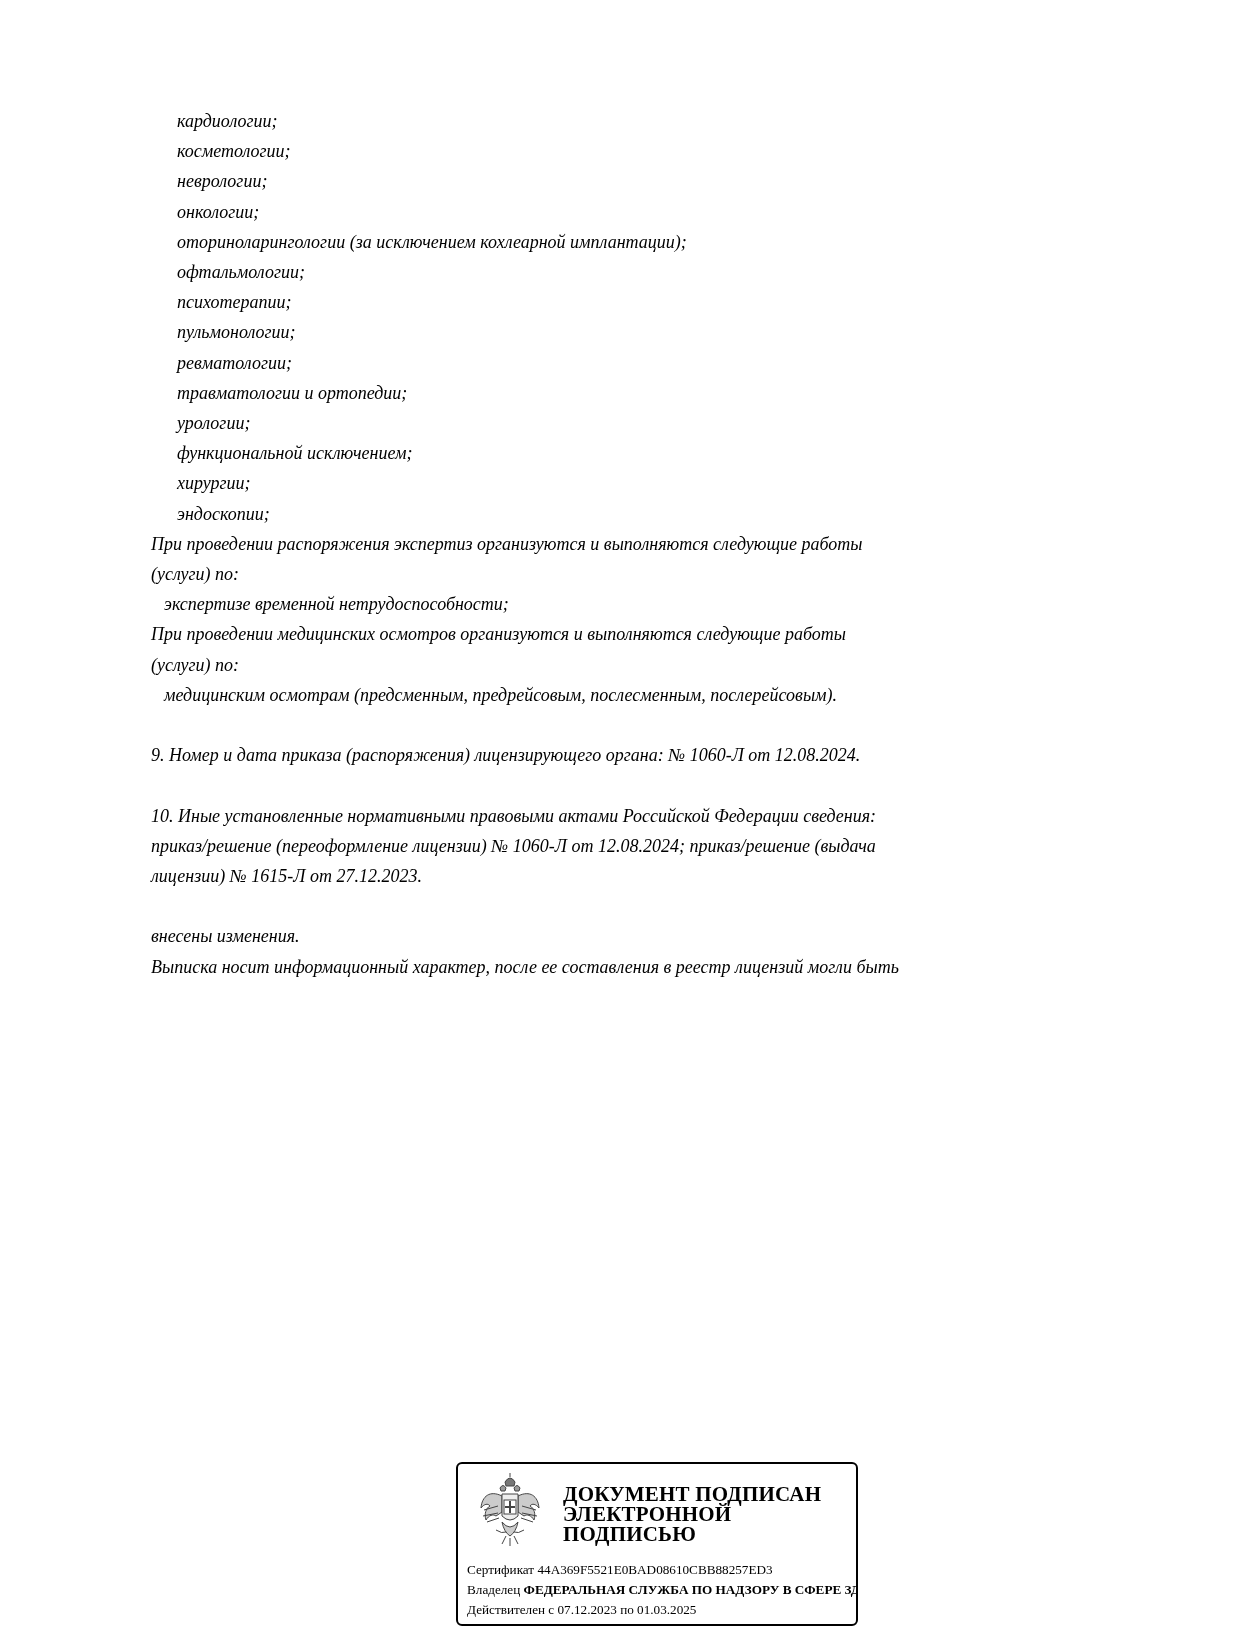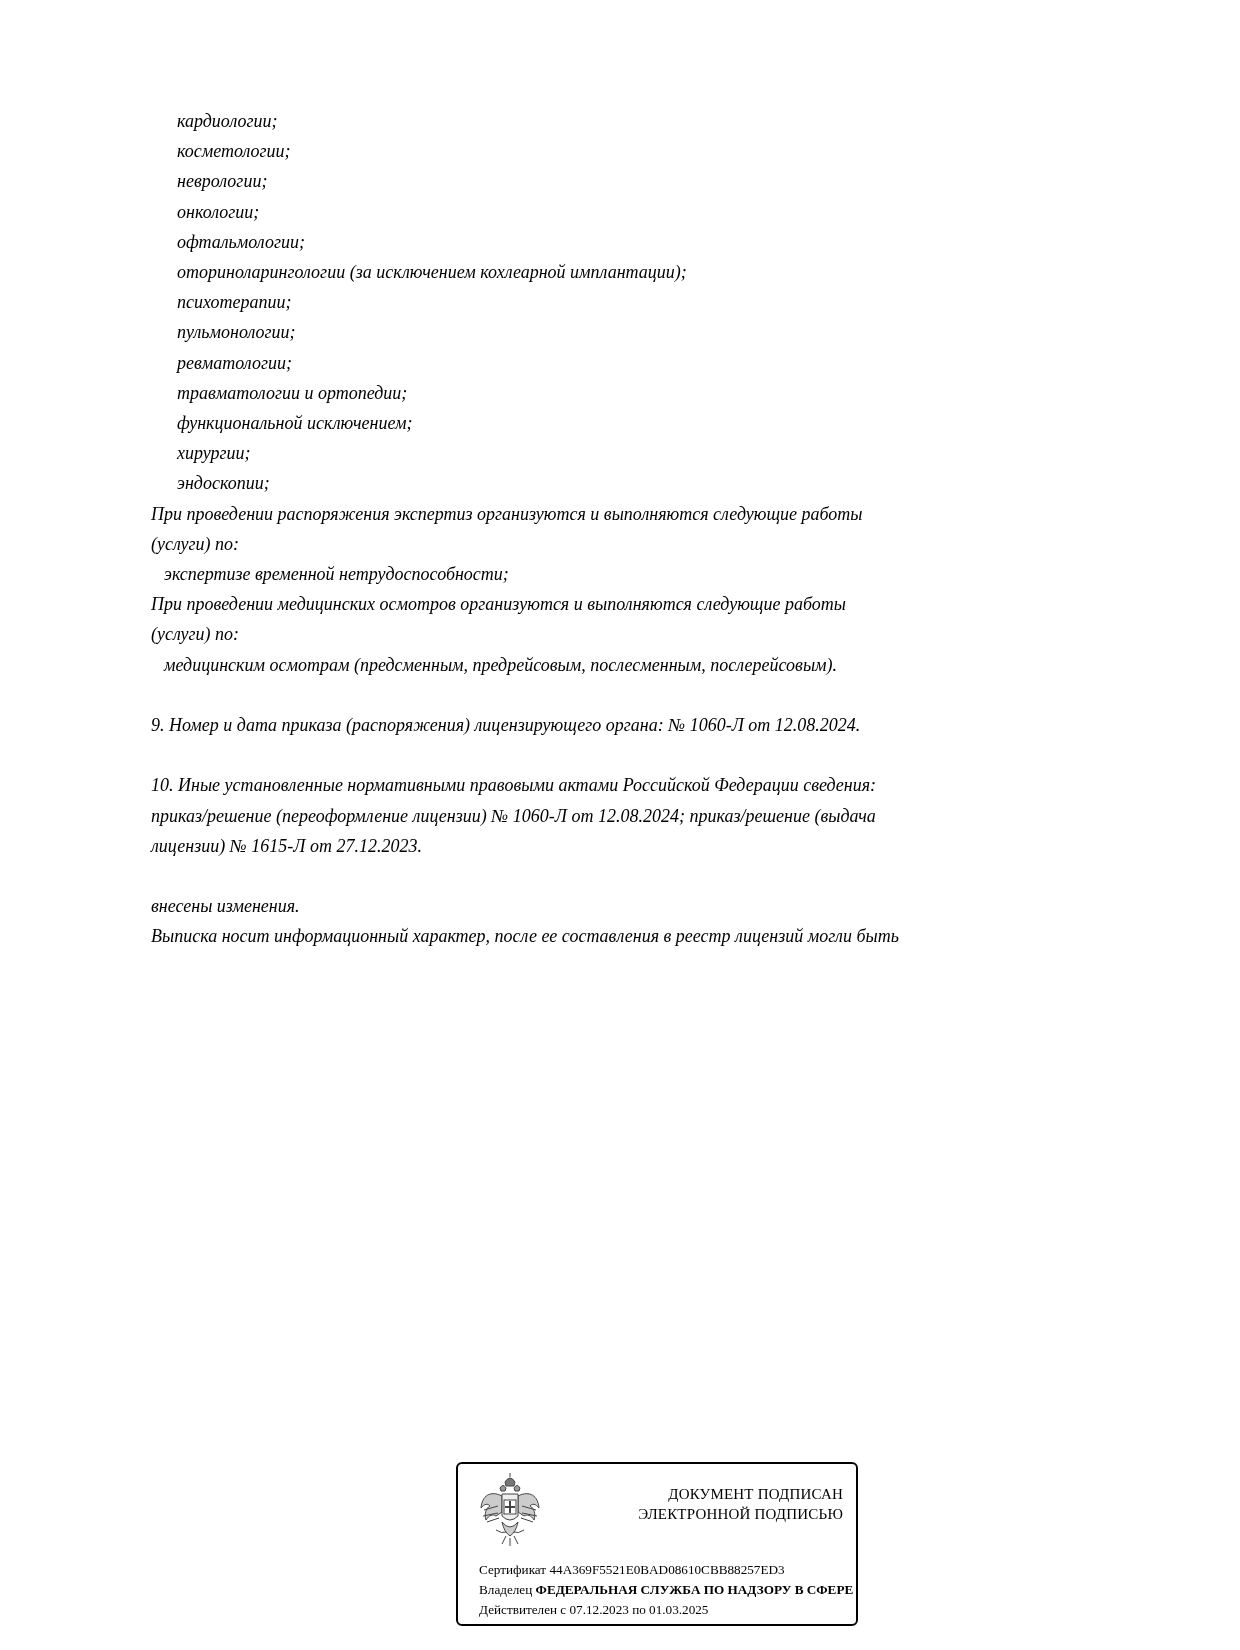--- a/index.html
+++ b/index.html
@@ -46,51 +46,52 @@
       left: 20px;
       top: 8px;
       width: 64px;
       height: 76px;
     }
     .stamp-title {
       position: absolute;
       left: 105px;
       top: 20px;
       width: 280px;
-      text-align: right;
-      font-size: 15px;
+      text-align: left;
+      font-size: 21px;
       line-height: 20px;
       letter-spacing: 0.2px;
+      font-weight: bold;
     }
     .stamp-info {
       position: absolute;
       left: 9px;
       top: 96px;
       font-size: 13.2px;
       line-height: 20px;
       white-space: nowrap;
-      margin-left: 12px;
     }
     .stamp-info b { font-weight: bold; }
   </style>
 </head>
 <body>
 
 <div class="page-text">
   <div>
     <div class="line indent-list">кардиологии;</div>
     <div class="line indent-list">косметологии;</div>
     <div class="line indent-list">неврологии;</div>
     <div class="line indent-list">онкологии;</div>
+    <div class="line indent-list">оториноларингологии (за исключением кохлеарной имплантации);</div>
     <div class="line indent-list">офтальмологии;</div>
-    <div class="line indent-list">оториноларингологии (за исключением кохлеарной имплантации);</div>
     <div class="line indent-list">психотерапии;</div>
     <div class="line indent-list">пульмонологии;</div>
     <div class="line indent-list">ревматологии;</div>
     <div class="line indent-list">травматологии и ортопедии;</div>
+    <div class="line indent-list">урологии;</div>
     <div class="line indent-list">функциональной исключением;</div>
     <div class="line indent-list">хирургии;</div>
     <div class="line indent-list">эндоскопии;</div>
   </div>
 
   <div>
     <div class="line">При проведении распоряжения экспертиз организуются и выполняются следующие работы</div>
     <div class="line">(услуги) по:</div>
     <div class="line indent-sub">экспертизе временной нетрудоспособности;</div>
   </div>

